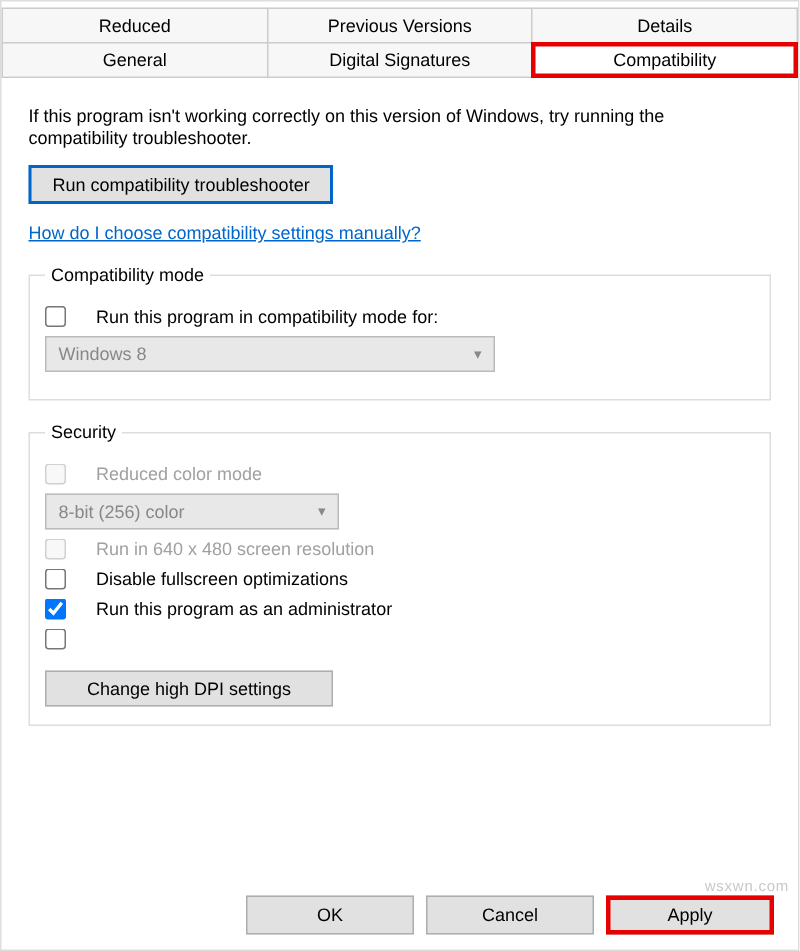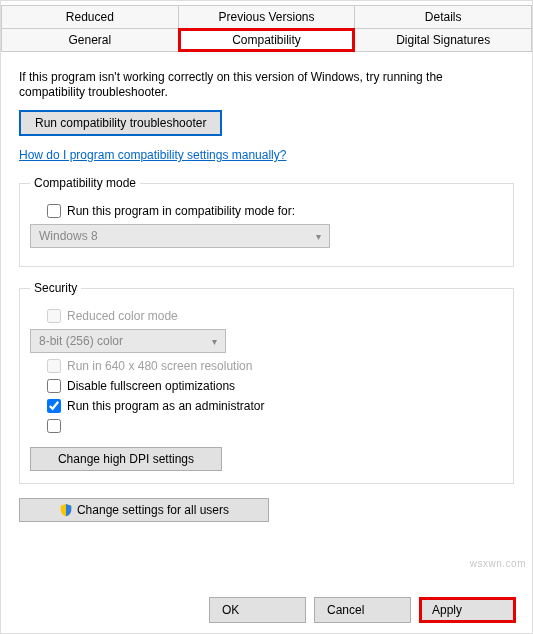--- a/index.html
+++ b/index.html
@@ -82,22 +82,22 @@
     margin: 0 0 14px 0;
     padding: 8px 10px 12px 10px;
   }
   legend {
     padding: 0 4px;
     font-size: 12px;
   }
   .check-row {
     display: flex;
     align-items: center;
-    gap: 6px;
-    margin: 6px 17px;
+    gap: 20px;
+    margin: 6px 0;
   }
   .check-row input[type=checkbox] {
     width: 14px; height: 14px; margin: 0;
   }
   .disabled { color: #a0a0a0; }
   .disabled input[type=checkbox] {
     border-color: #ccc;
   }
   .select {
     width: 300px;
@@ -138,59 +138,59 @@
     display: inline-block;
   }
   .footer {
     position: absolute;
     bottom: 10px;
     right: 16px;
     display: flex;
     gap: 8px;
   }
   .footer .btn {
-    width: 97px;
+    width: 112px;
     height: 26px;
-    text-align: left;
+    text-align: center;
   }
   .watermark {
     position: absolute;
     right: 6px;
-    bottom: 64px;
+    bottom: 36px;
     font-size: 10px;
     color: #c8c8c8;
     letter-spacing: 0.5px;
   }
 </style>
 </head>
 <body>
 
 <div class="dialog">
 
   <div class="tab-rows">
     <div class="tab-row">
       <div class="tab">Reduced</div>
       <div class="tab">Previous Versions</div>
       <div class="tab">Details</div>
     </div>
     <div class="tab-row second">
       <div class="tab">General</div>
+      <div class="tab">Digital Signatures</div>
       <div class="tab active highlight-red">Compatibility</div>
-      <div class="tab">Digital Signatures</div>
     </div>
   </div>
 
   <div class="content">
 
     <div class="intro">If this program isn't working correctly on this version of Windows, try running the compatibility troubleshooter.</div>
 
     <button class="btn troubleshooter">Run compatibility troubleshooter</button>
 
     <div>
-      <a class="link">How do I program compatibility settings manually?</a>
+      <a class="link">How do I choose compatibility settings manually?</a>
     </div>
 
     <fieldset>
       <legend>Compatibility mode</legend>
       <label class="check-row">
         <input type="checkbox" style="">
         <span>Run this program in compatibility mode for:</span>
       </label>
       <div class="select">
         <span>Windows 8</span>
@@ -228,31 +228,20 @@
 
       <label class="check-row">
         <input type="checkbox" style="">
       </label>
 
       <button class="btn dpi-btn">Change high DPI settings</button>
     </fieldset>
 
   </div>
 
-  <div class="all-users-row">
-    <button class="btn all-users-btn">
-      <span class="shield">
-        <svg viewBox="0 0 16 16">
-            <path d="M8 1 L14 3 V8 C14 12 11 14.5 8 15 C5 14.5 2 12 2 8 V3 Z" fill="#f7c600"></path>
-            <path d="M8 1 L14 3 V8 C14 12 11 14.5 8 15 V1 Z" fill="#2a7de1"></path>
-          </svg>
-      </span>
-      <span>Change settings for all users</span>
-    </button>
-  </div>
 
   <div class="watermark">wsxwn.com</div>
 
   <div class="footer">
     <button class="btn">OK</button>
     <button class="btn">Cancel</button>
     <button class="btn highlight-red">Apply</button>
   </div>
 
 </div>

